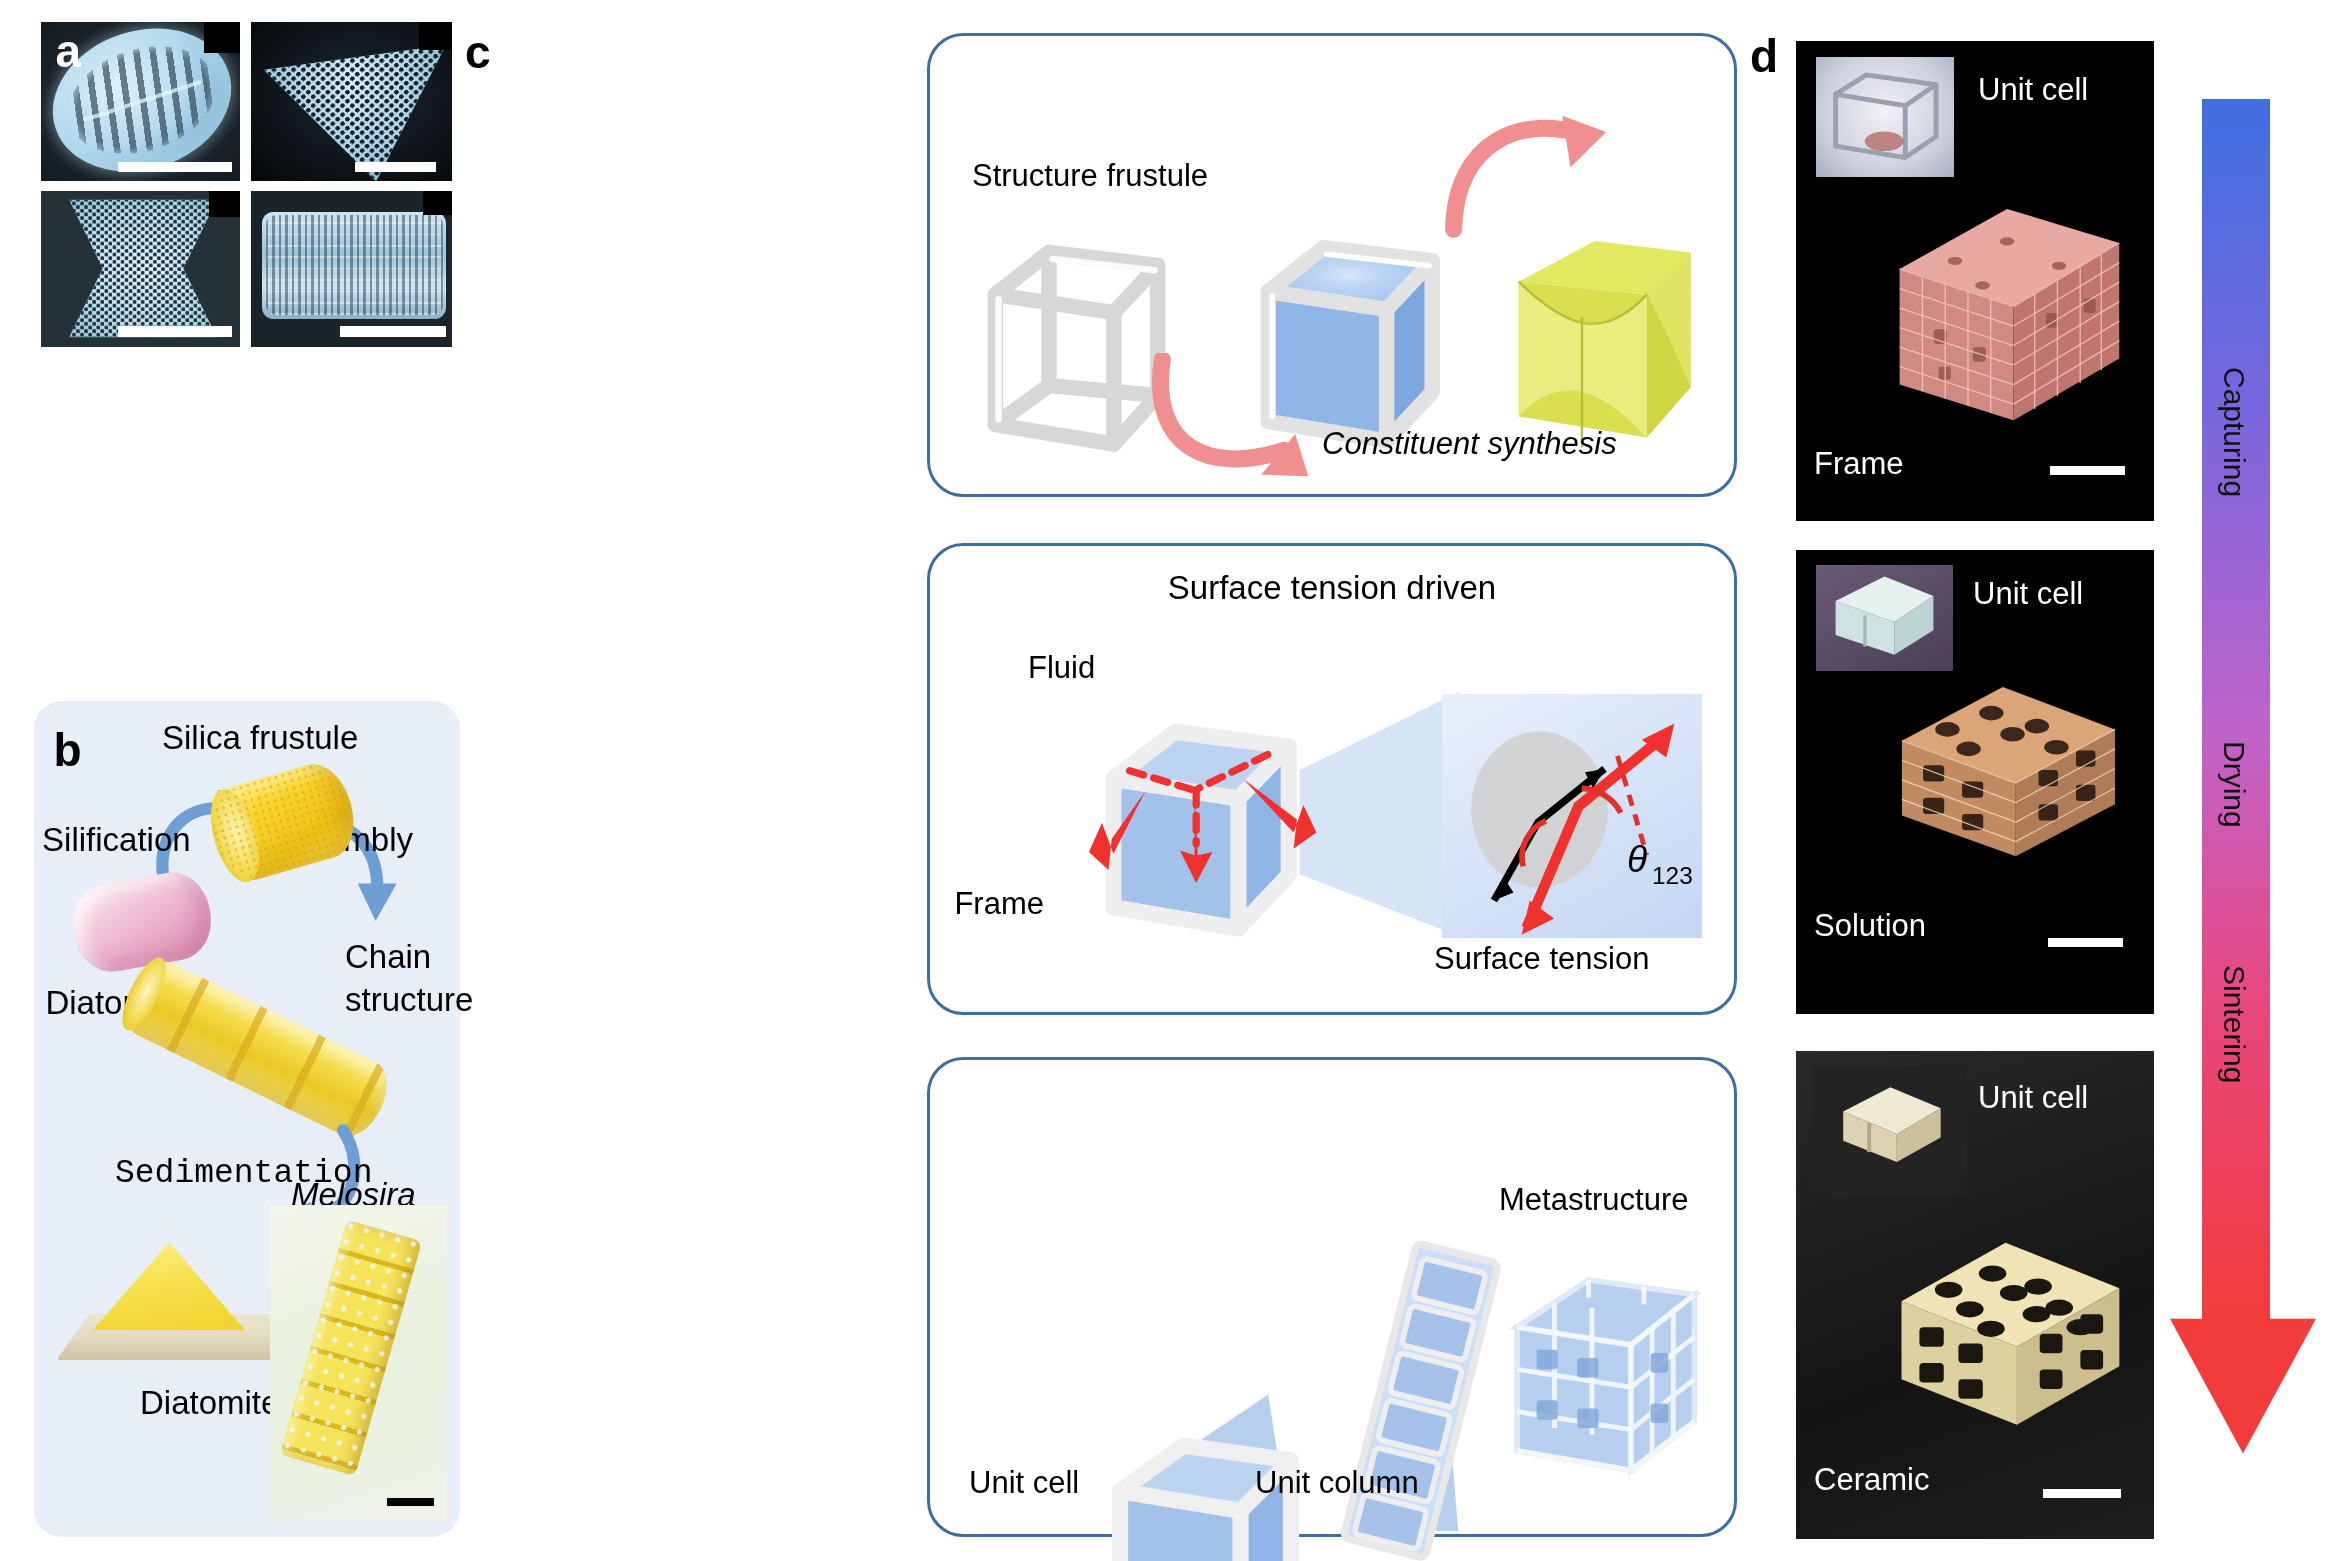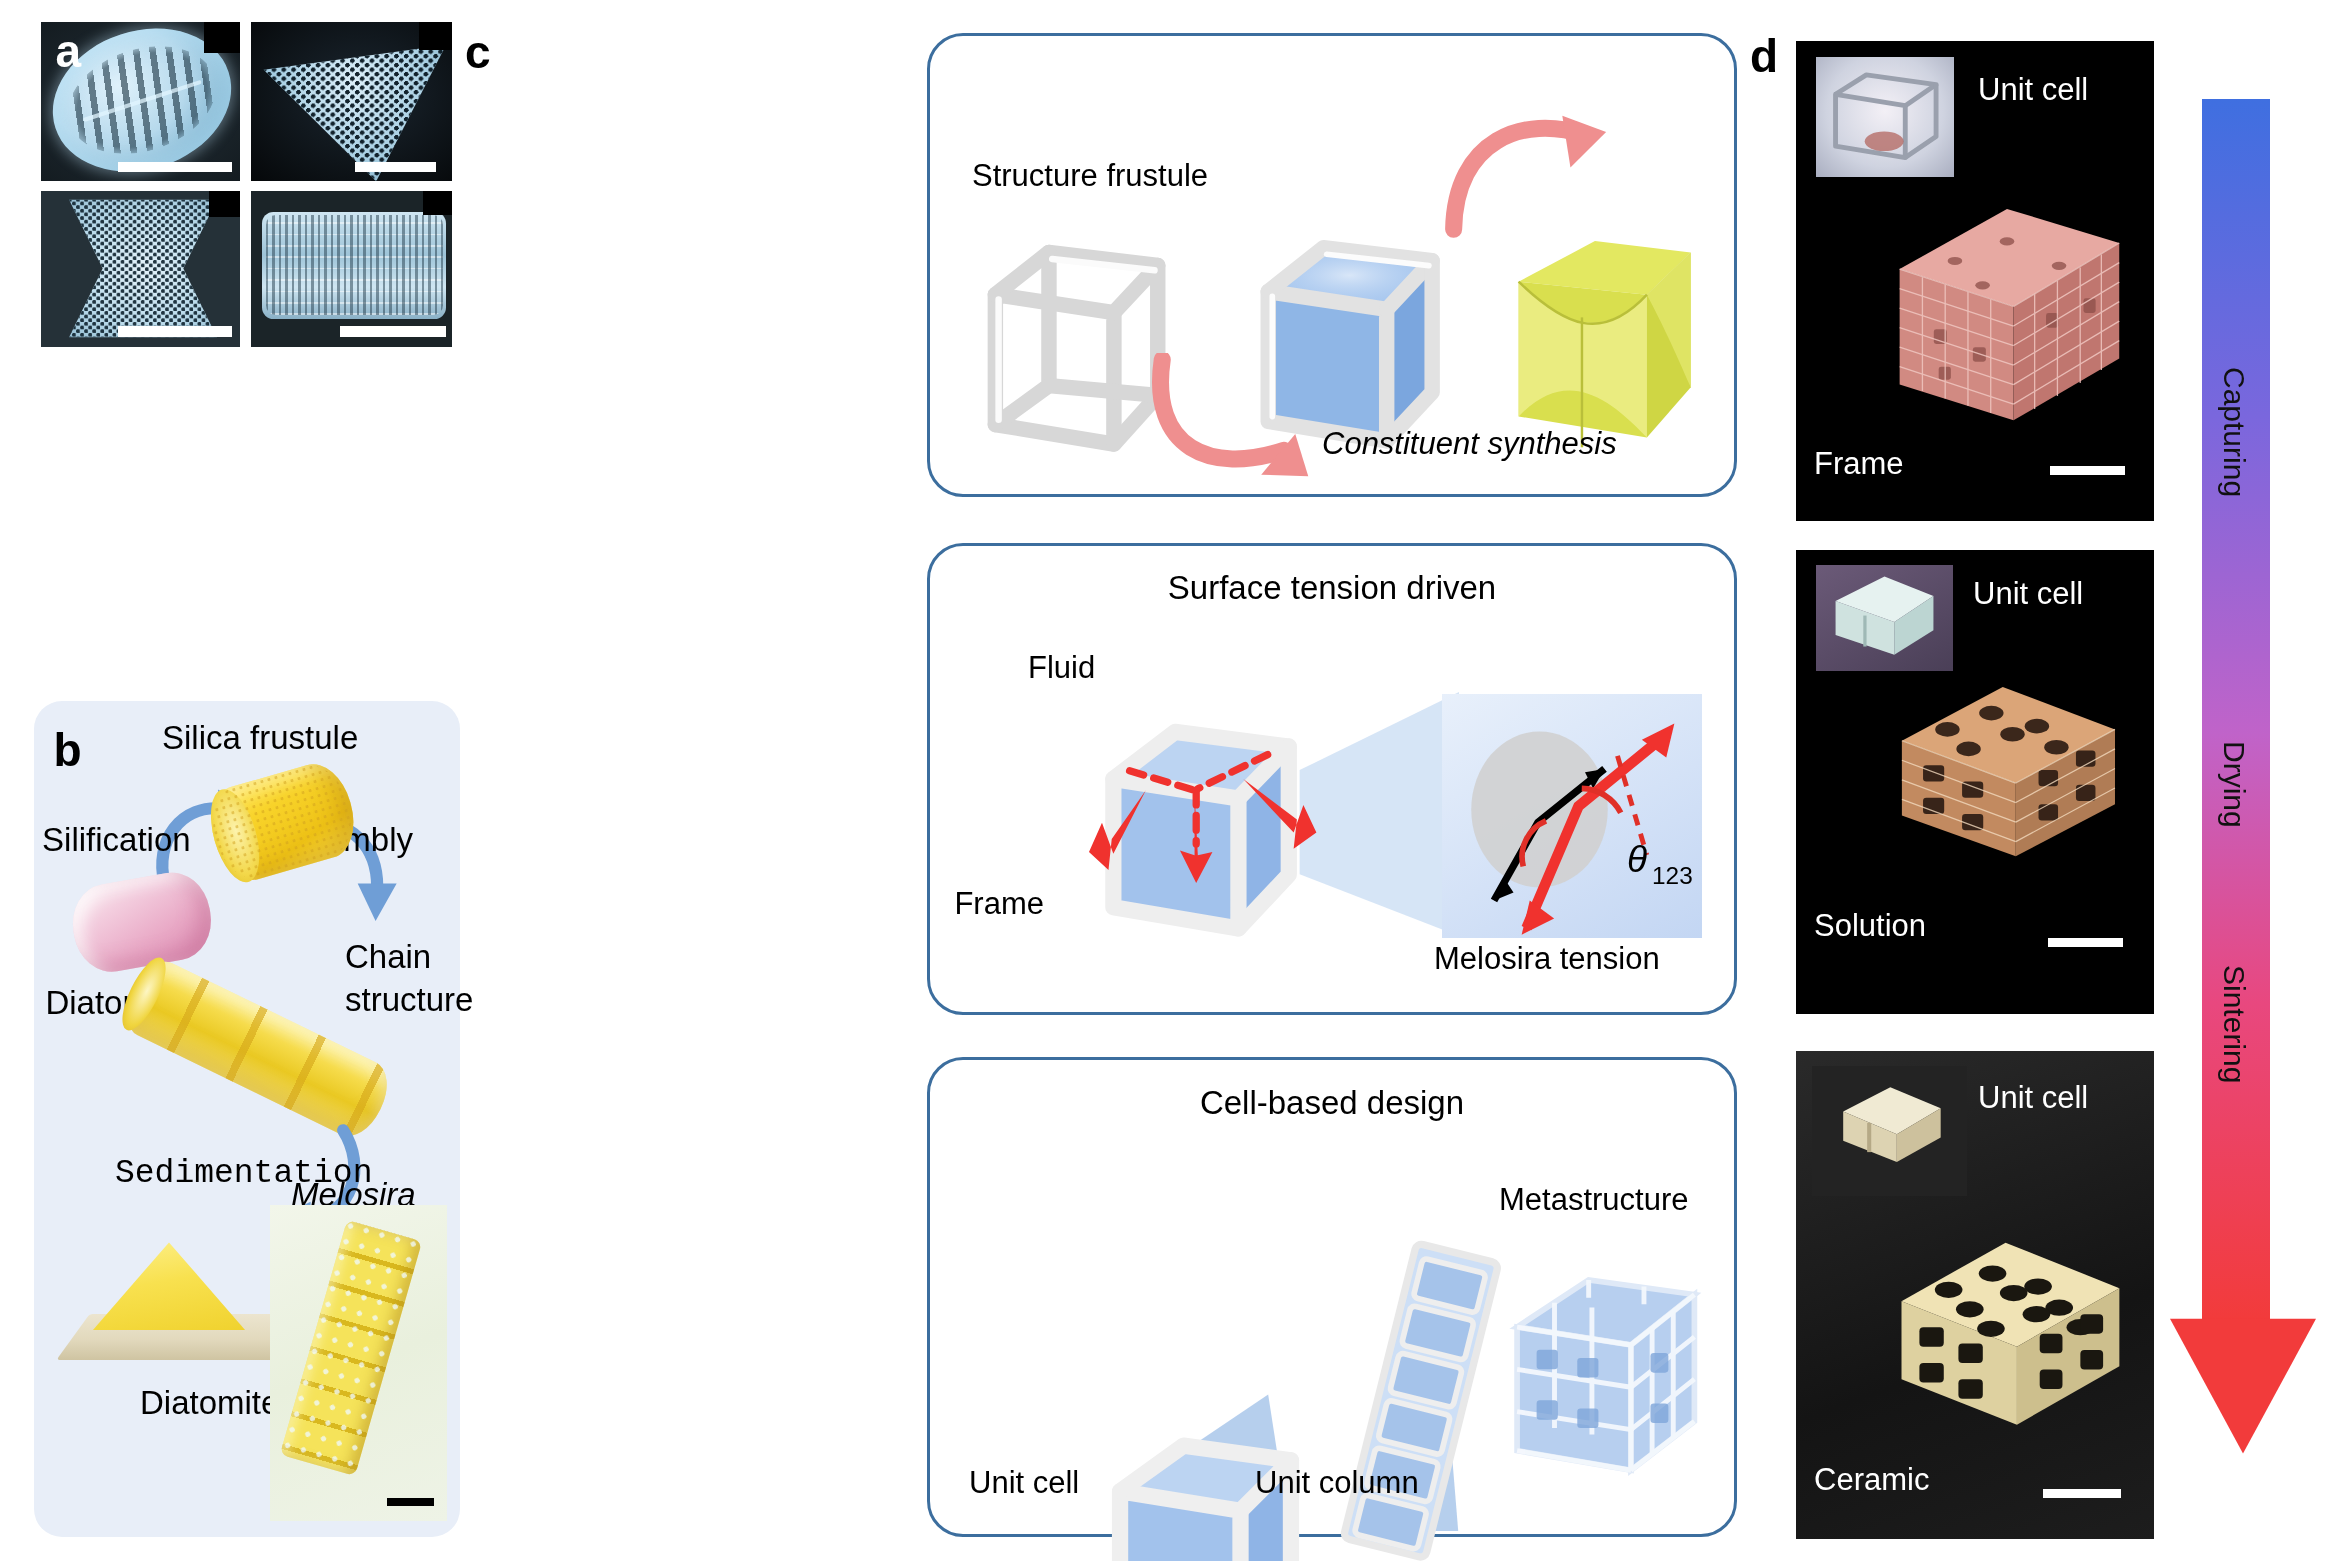--- a/index.html
+++ b/index.html
@@ -269,25 +269,24 @@
       <polygon points="286,36 246,56 276,78" fill="#f0322e"></polygon>
       <polygon points="98,296 138,276 108,254" fill="#f0322e"></polygon>
       <path d="M216 76 L252 198" fill="none" stroke="#e03028" stroke-width="6" stroke-dasharray="14 11"></path>
       <path d="M100 212 A48 48 0 0 1 128 156" fill="none" stroke="#e03028" stroke-width="7"></path>
       <path d="M172 116 A56 56 0 0 1 220 146" fill="none" stroke="#e03028" stroke-width="7"></path>
     </svg>
     <span class="abs" style="left:185px;top:145px;font-size:37px;font-style:italic;">θ</span>
     <span class="abs" style="left:210px;top:168px;font-size:24.4px;">123</span>
   </div>
 
-  <span class="c-label" style="left:504px;top:395px;">Melosira tension</span>
+  <span class="c-label" style="left:504px;top:395px;">Surface tension</span>
 </div>
 
 <div class="c-box" style="left:927px;top:1057px;width:810px;height:480px;">
-  <span class="c-title" style="left:0;right:0;top:24.4px;">Cell-based design</span>
 
   <svg class="abs" style="left:146px;top:203px;width:602px;height:268px;" viewBox="0 0 740 330">
     <polygon points="120,240 236,162 262,330 120,330" fill="#a9c7ea" opacity=".85"></polygon>
     <polygon points="382,176 452,110 470,330 372,330" fill="#a9c7ea" opacity=".85"></polygon>
   </svg>
 
   <svg class="abs" style="left:159px;top:358px;width:220px;height:236px;" viewBox="0 0 270 290">
     <polygon points="38,90 116,34 248,52 186,114" fill="#bcd4f2"></polygon>
     <polygon points="38,90 186,114 186,272 38,248" fill="#a2c2ec"></polygon>
     <polygon points="186,114 248,52 248,210 186,272" fill="#8fb4e6"></polygon>

